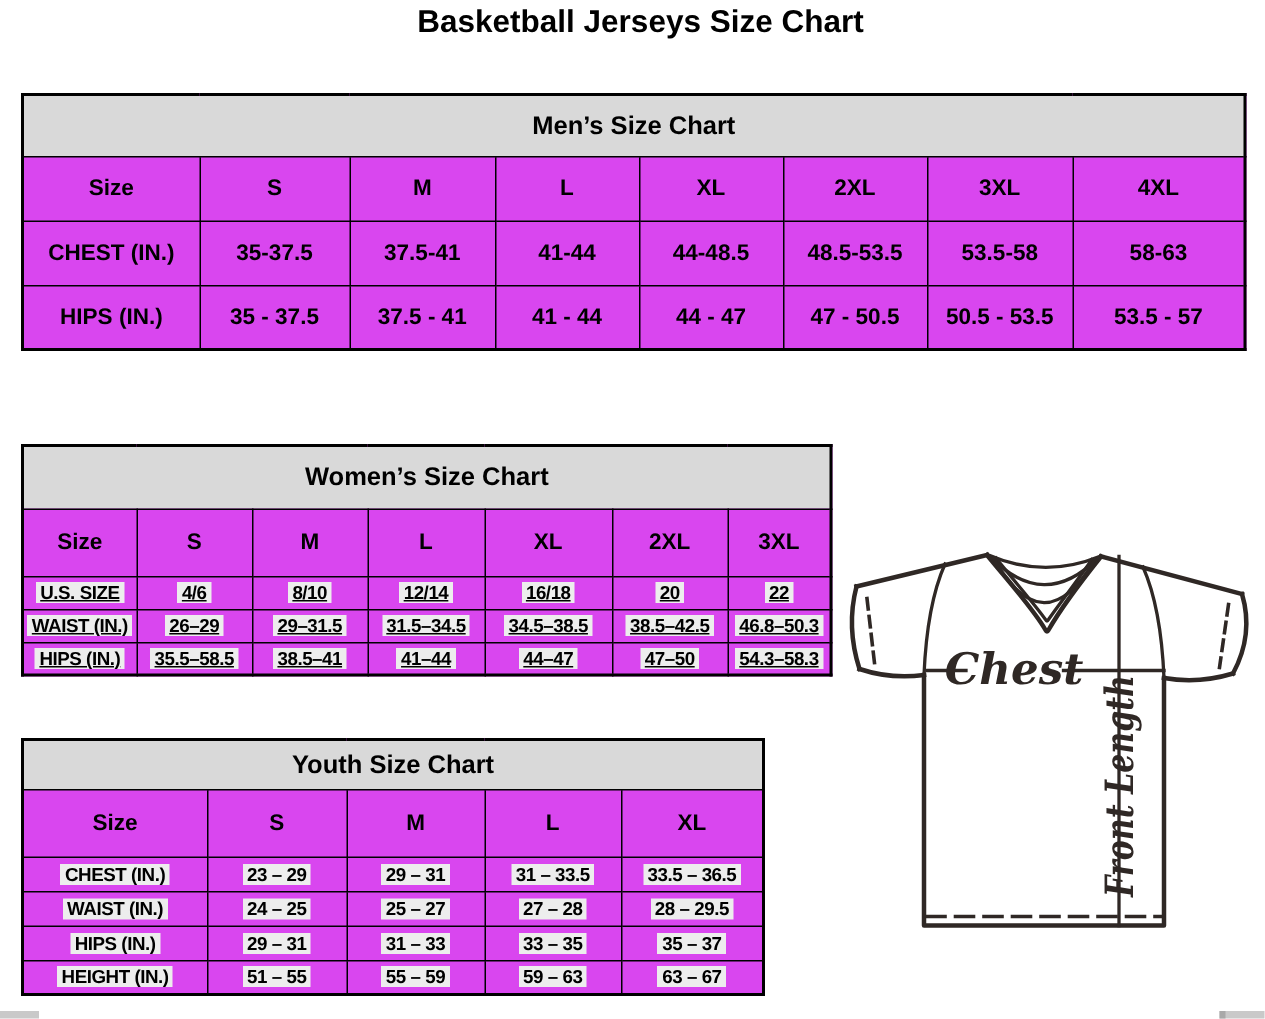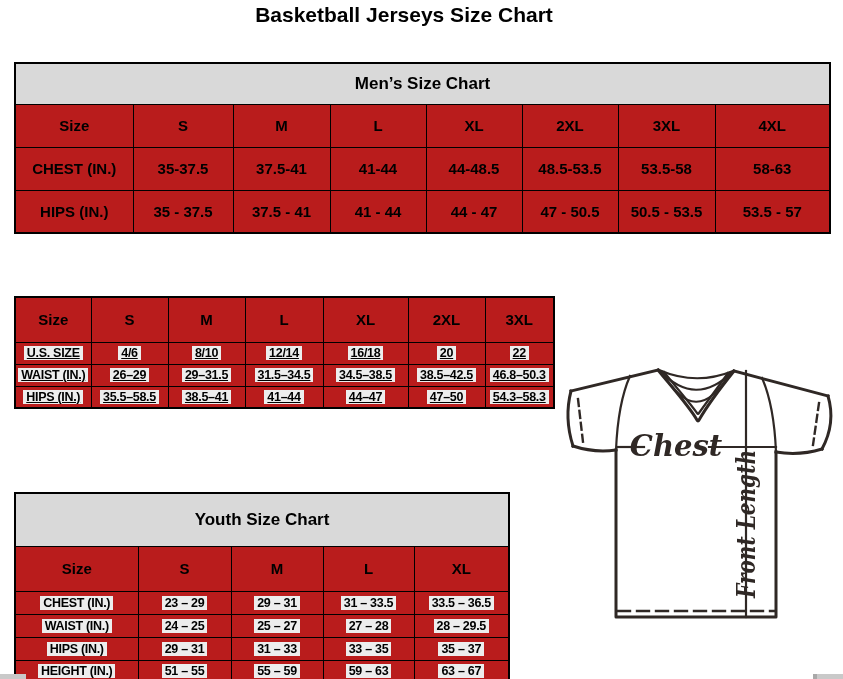--- a/index.html
+++ b/index.html
@@ -6,38 +6,39 @@
   body{
     width:843px;height:679px;position:relative;overflow:hidden;
     background:#ffffff;
     font-family:"Liberation Sans",sans-serif;
     color:#000;
   }
   .page-title{
     position:absolute;top:3px;left:0;width:808px;margin:0;
     text-align:center;font-size:21px;font-weight:bold;
     font-family:"Liberation Sans",sans-serif;
+    padding-left:23px;
   }
   table.tbl{
     position:absolute;border-collapse:collapse;table-layout:fixed;
-    font-weight:bold;text-align:center;background:#b91c1c;
+    font-weight:bold;text-align:center;background:#d946ef;
     border:2px solid #000;
   }
   .tbl td,.tbl th{border:1.5px solid #000;padding:0;overflow:hidden;white-space:nowrap;}
   .tbl .title-cell{background:#d9d9d9;font-size:17px;}
   .tbl-men{left:14px;top:62px;width:815px;font-size:15px;}
   .tbl-men .title-row{height:41px;}
   .tbl-men .head-row{height:43px;font-size:15px;}
   .tbl-men .data-row{height:43px;}
   .tbl-women{left:14px;top:296px;width:539px;}
   .tbl-women .title-row{height:42px;}
   .tbl-women .head-row{height:45px;font-size:15px;}
   .tbl-women .data-row{height:22px;font-size:12.5px;letter-spacing:-0.3px;text-decoration:underline;}
   .tbl-youth{left:14px;top:492px;width:494px;}
-  .tbl-youth .title-row{height:53px;}
+  .tbl-youth .title-row{height:33px;}
   .tbl-youth .head-row{height:45px;font-size:15px;}
   .tbl-youth .data-row{height:23px;font-size:12.5px;letter-spacing:-0.3px;}
   .hl{background:#ededed;padding:0 3px;}
   .jersey{position:absolute;left:556px;top:358px;width:287px;height:280px;}
   .jersey path,.jersey line{fill:none;stroke:#2f2825;stroke-linecap:square;stroke-linejoin:round;}
   .jersey .w3{stroke-width:3px;}
   .jersey .w2{stroke-width:2.2px;}
   .jersey .dash{stroke-width:2.4px;stroke-dasharray:12 7;}
   .jersey .cuffdash{stroke-width:2.4px;stroke-dasharray:7 5;}
   .jersey text{
@@ -105,20 +106,23 @@
     <colgroup>
       <col style="width: 76px;">
       <col style="width: 77px;">
       <col style="width: 77px;">
       <col style="width: 78px;">
       <col style="width: 85px;">
       <col style="width: 77px;">
       <col style="width: 69px;">
     </colgroup>
     <tbody>
+      <tr class="title-row">
+        <td colspan="7" class="title-cell">Women’s Size Chart</td>
+      </tr>
       <tr class="head-row">
         <th>Size</th>
         <th>S</th>
         <th>M</th>
         <th>L</th>
         <th>XL</th>
         <th>2XL</th>
         <th>3XL</th>
       </tr>
       <tr class="data-row">

